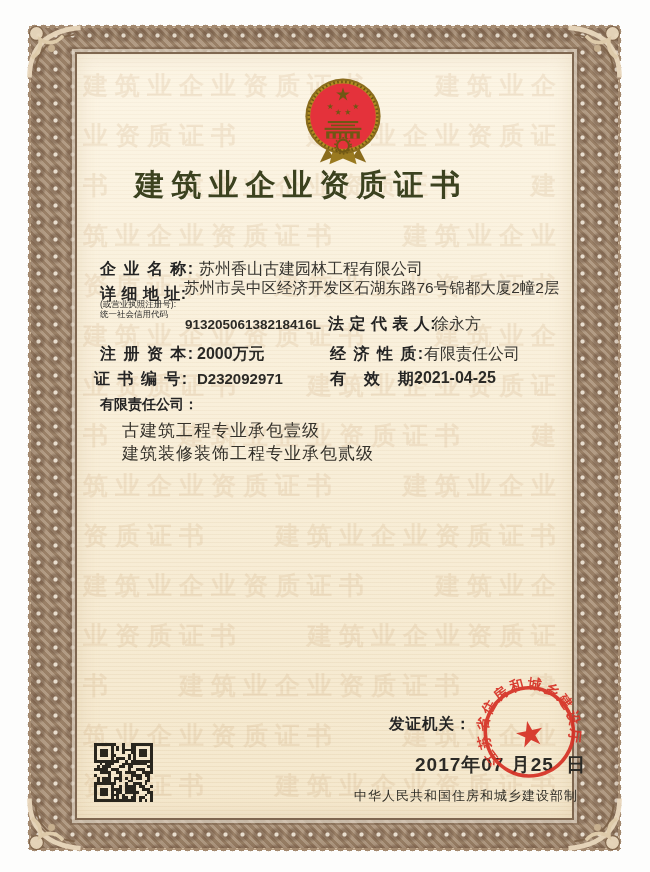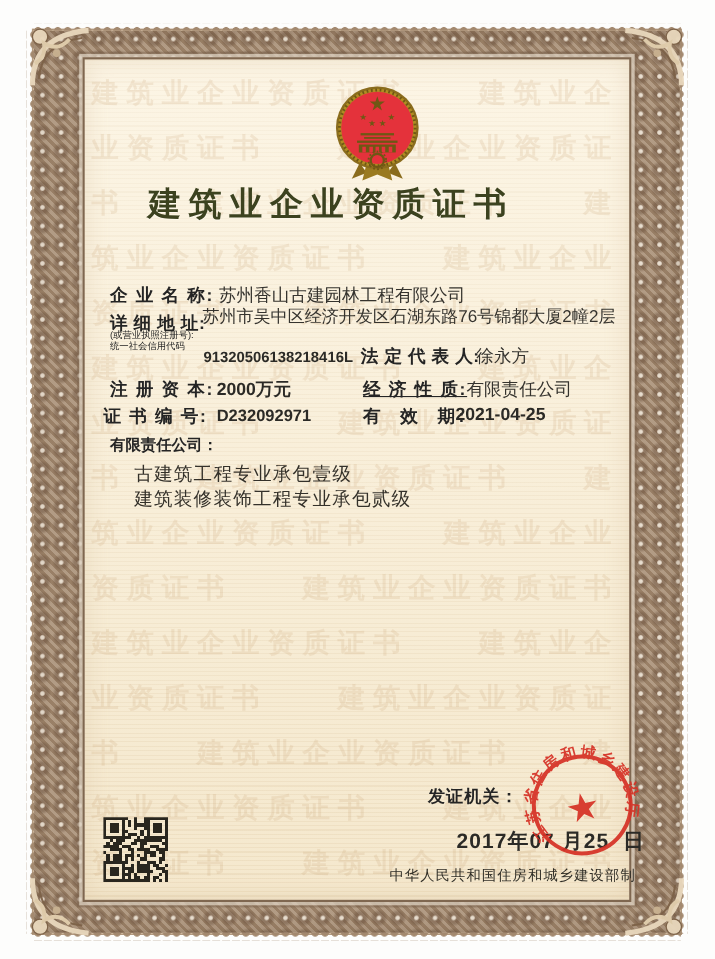--- a/index.html
+++ b/index.html
@@ -157,21 +157,21 @@
   <div class="abs val" style="left:184px;top:278px;font-size:15.5px;">苏州市吴中区经济开发区石湖东路76号锦都大厦2幢2层</div>
 
   <div class="abs small-lbl" style="left:100px;top:310px;">统一社会信用代码</div>
   <div class="abs small-lbl" style="left:100px;top:300px;">(或营业执照注册号):</div>
   <div class="abs val num" style="left:185px;top:317px;font-size:13.5px;">91320506138218416L</div>
   <div class="abs lbl" style="left:328px;top:314px;letter-spacing:0.5px;">法 定 代 表 人:</div>
   <div class="abs val" style="left:433px;top:314px;">徐永方</div>
 
   <div class="abs lbl" style="left:100px;top:344px;">注 册 资 本:</div>
   <div class="abs val num" style="left:197px;top:344px;">2000万元</div>
-  <div class="abs lbl" style="left:330px;top:344px;text-decoration:underline;">经 济 性 质:</div>
+  <div class="abs lbl" style="left:330px;top:344px;">经 济 性 质:</div>
   <div class="abs val" style="left:424px;top:344px;">有限责任公司</div>
 
   <div class="abs lbl" style="left:94px;top:369px;">证 书 编 号:</div>
   <div class="abs val num" style="left:197px;top:370px;font-size:15px;">D232092971</div>
   <div class="abs lbl" style="left:330px;top:369px;letter-spacing:3px;">有  效  期:</div>
   <div class="abs val num" style="left:414px;top:369px;font-size:16px;">2021-04-25</div>
 
   <div class="abs qual-lbl" style="left:100px;top:396px;">有限责任公司：</div>
   <div class="abs qual-item" style="left:122px;top:419px;">古建筑工程专业承包壹级</div>
   <div class="abs qual-item" style="left:122px;top:442px;">建筑装修装饰工程专业承包贰级</div>

